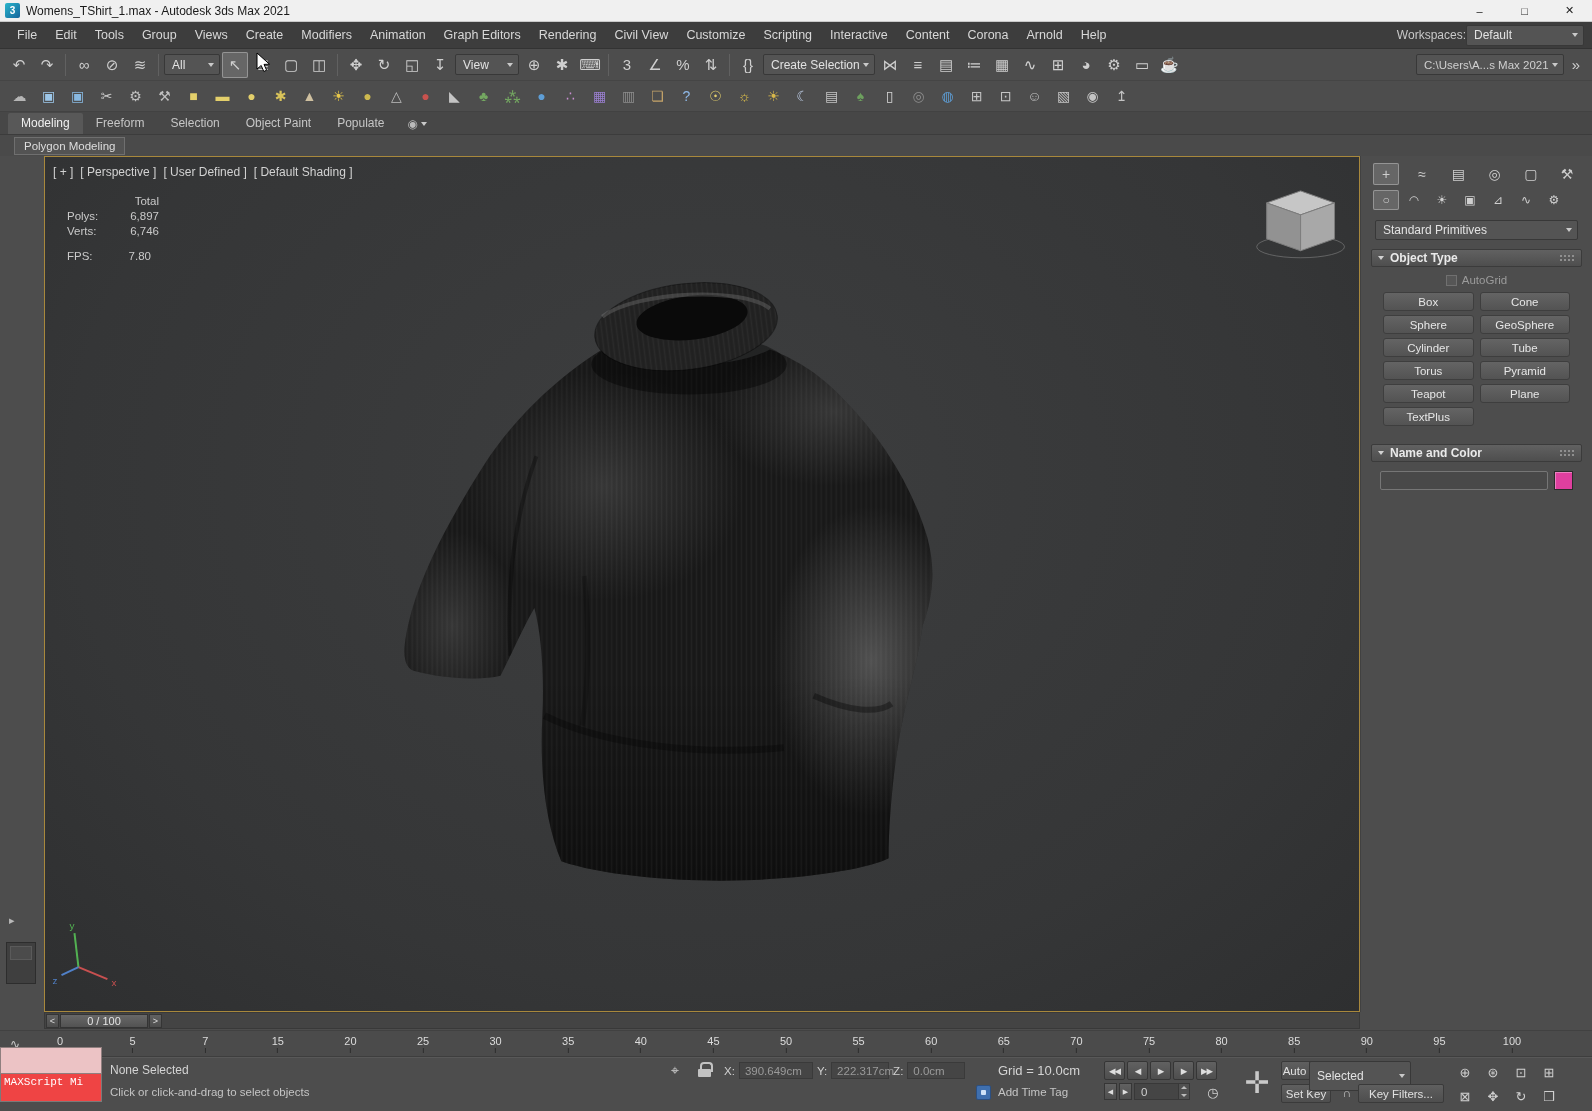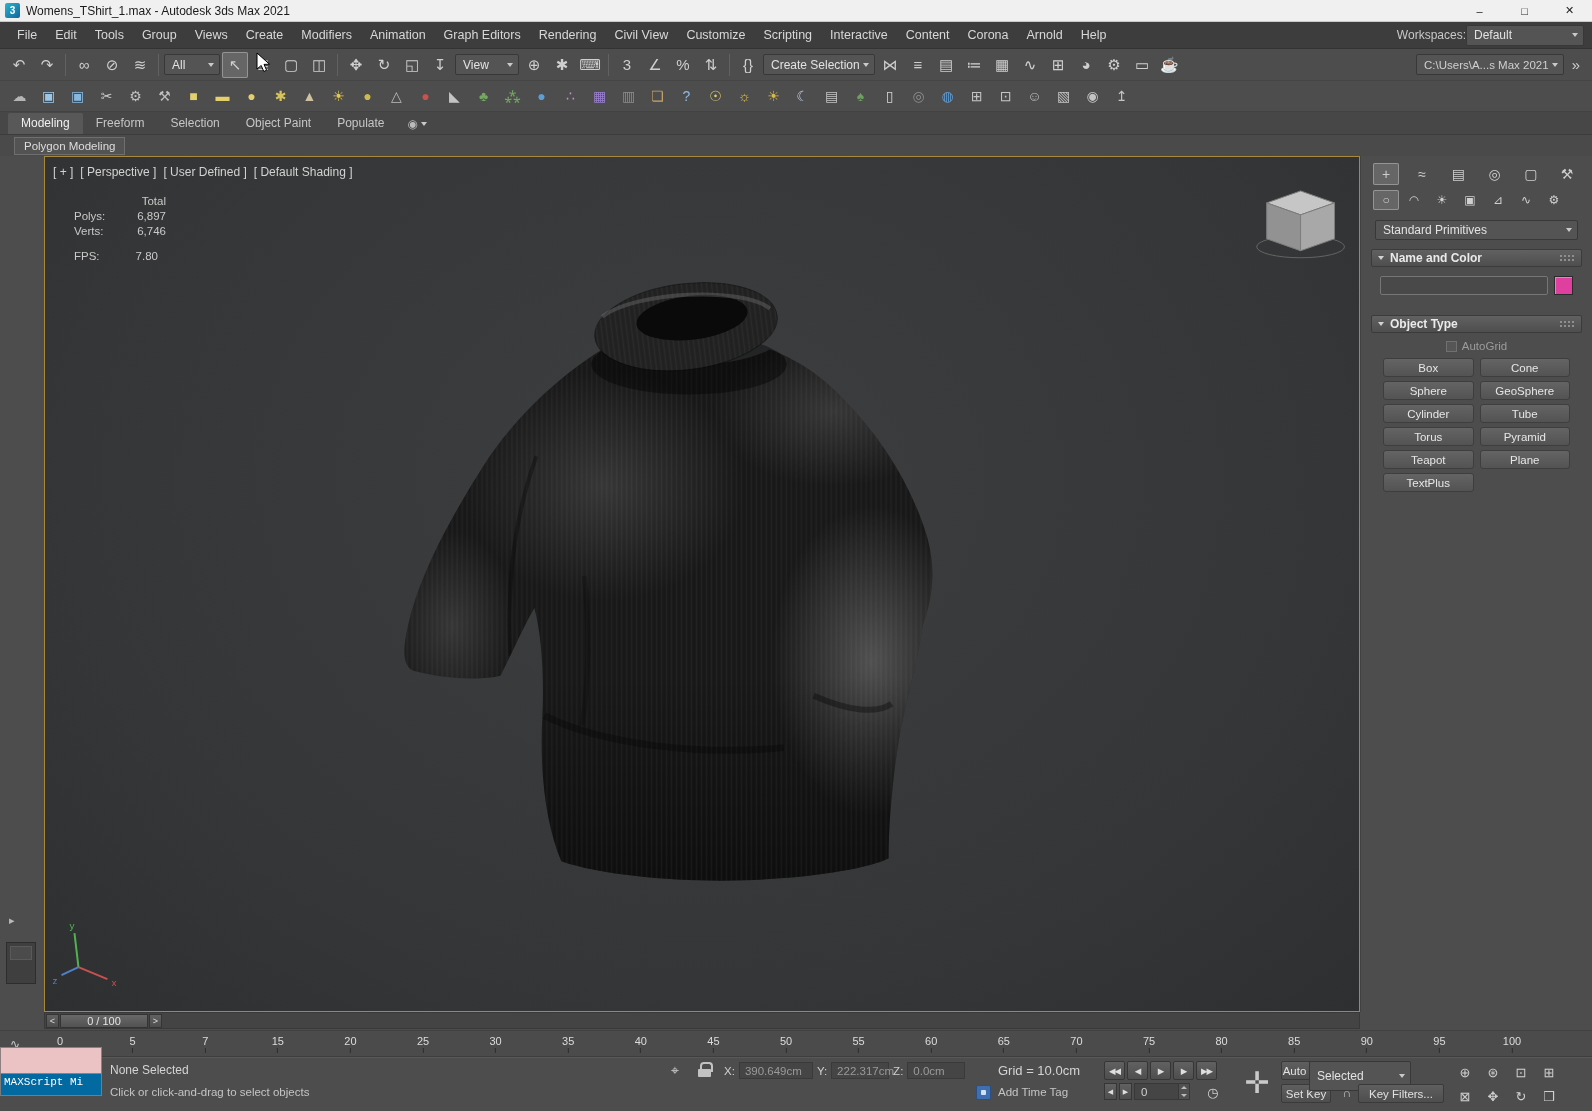--- a/index.html
+++ b/index.html
@@ -45,21 +45,21 @@
 
   
   #main{position:absolute;top:156px;left:0;width:1592px;height:856px}
   .left-strip{position:absolute;left:0;top:0;width:44px;height:856px;background:var(--chrome)}
   .strip-arrow{position:absolute;left:9px;top:758px;color:#b9b9b9;font-size:11px}
   .layout-tab{position:absolute;left:6px;top:786px;width:30px;height:42px;background:#3f3f3f;border:1px solid #2d2d2d}
   .layout-tab-inner{margin:3px;height:14px;background:#4b4b4b;border:1px solid #5a5a5a}
 
   #viewport{position:absolute;left:44px;top:0;width:1316px;height:856px;background:radial-gradient(ellipse at 50% 38%,#3d3e3f 0%,#353637 68%,#2e2f30 100%);border:1px solid var(--viewport-border,#a8883c)}
   .vp-label{position:absolute;left:8px;top:8px;display:flex;gap:7px;font-size:12px;color:#d2d2d2;z-index:3}
-  .vp-stats{position:absolute;left:29px;top:38px;font-size:11.5px;color:#c9c9c9;z-index:3}
+  .vp-stats{position:absolute;left:22px;top:38px;font-size:11.5px;color:#c9c9c9;z-index:3}
   .stat-grid{display:grid;grid-template-columns:44px 48px;row-gap:3px}
   .stat-val{text-align:right}
   .fps-gap{height:13px}
   .model-svg{position:absolute;left:0;top:0;width:1314px;height:854px}
 
   
   #cmdpanel{position:absolute;left:1360px;top:0;width:232px;height:856px;background:var(--chrome);border-left:1px solid #414141}
   .cp-tabs{display:flex;justify-content:space-between;padding:7px 12px 3px}
   .cp-tabs .tbtn{width:22px;height:22px;font-size:14px}
   .cp-subtabs{display:flex;gap:2px;padding:2px 12px 4px}
@@ -115,21 +115,21 @@
   .timecfg{position:absolute;left:1204px;top:25px;width:18px;height:18px;border-radius:50%;color:#cfcfcf;font-size:13px;display:flex;align-items:center;justify-content:center}
   .setkeys{position:absolute;left:1238px;top:1px;width:38px;height:46px;display:flex;align-items:center;justify-content:center;font-size:30px;color:#c9c9c9}
   .skbtn{position:absolute;width:50px;height:19px;background:linear-gradient(#5f5f5f,#4e4e4e);border:1px solid #3a3a3a;border-radius:2px;color:#e0e0e0;font-size:11.5px;display:flex;align-items:center;justify-content:center}
   .keysnap{position:absolute;left:1339px;top:27px;width:16px;height:16px;color:#c9c9c9;font-size:12px;display:flex;align-items:center;justify-content:center}
   .kfbtn{position:absolute;left:1358px;top:26px;width:86px;height:19px;background:linear-gradient(#5f5f5f,#4e4e4e);border:1px solid #3a3a3a;border-radius:2px;color:#e0e0e0;font-size:11.5px;display:flex;align-items:center;justify-content:center}
   .navcluster{position:absolute;left:1452px;top:3px;display:grid;grid-template-columns:repeat(4,26px);grid-auto-rows:22px;gap:2px}
   .nav-btn{display:flex;align-items:center;justify-content:center;color:#d0d0d0;font-size:13px;border-radius:2px}
 
   .maxscript{position:absolute;left:0;top:1047px;width:102px;height:49px;z-index:5}
   .ms-macro{height:27px;background:var(--maxscript-pink,#ecc3c5);border:1px solid #8f7f7f}
-  .ms-listener{height:22px;background:#0369a1;border:1px solid #7a7a7a;border-top:none;color:#fff;font-family:"Liberation Mono",monospace;font-size:11px;padding:2px 3px;white-space:nowrap;overflow:hidden}
+  .ms-listener{height:28px;background:#ef4444;border:1px solid #7a7a7a;border-top:none;color:#fff;font-family:"Liberation Mono",monospace;font-size:11px;padding:2px 3px;white-space:nowrap;overflow:hidden}
 
   #cursor{position:absolute;left:256px;top:52px;z-index:50;pointer-events:none}
 </style>
 </head>
 <body>
 
 <div class="titlebar">
   <div class="app-icon">3</div>
   <span class="title-text">Womens_TShirt_1.max - Autodesk 3ds Max 2021</span>
   <div class="win-controls">
@@ -479,45 +479,45 @@
           </div></div>
     </div>
     <div class="dd cp-dd">
       <span>Standard Primitives</span>
       <span class="dd-arrow"></span>
     </div>
 
     <div class="rollout">
       <div class="ro-head">
         <span class="ro-arrow"></span>
-        <span class="ro-title">Name and Color</span>
-        <span class="ro-grip"></span>
-      </div>
-      <div class="nc-body">
-        <input class="name-input" style="">
-        <div class="color-swatch"></div>
-      </div>
-    </div>
-
-    <div class="rollout">
-      <div class="ro-head">
-        <span class="ro-arrow"></span>
         <span class="ro-title">Object Type</span>
         <span class="ro-grip"></span>
       </div>
       <div class="ot-body">
         <div class="autogrid">
           <span class="cb"></span>
           <span>AutoGrid</span>
         </div>
         <div class="ot-grid">
           <div class="rep">
             
           <div class="otbtn">Box</div><div class="otbtn">Cone</div><div class="otbtn">Sphere</div><div class="otbtn">GeoSphere</div><div class="otbtn">Cylinder</div><div class="otbtn">Tube</div><div class="otbtn">Torus</div><div class="otbtn">Pyramid</div><div class="otbtn">Teapot</div><div class="otbtn">Plane</div><div class="otbtn">TextPlus</div></div>
         </div>
+      </div>
+    </div>
+
+    <div class="rollout">
+      <div class="ro-head">
+        <span class="ro-arrow"></span>
+        <span class="ro-title">Name and Color</span>
+        <span class="ro-grip"></span>
+      </div>
+      <div class="nc-body">
+        <input class="name-input" style="">
+        <div class="color-swatch"></div>
       </div>
     </div>
   </div>
 </div>
 
 <div id="trackrow">
   <div class="track">
     <div class="ts-btn">&lt;</div>
     <div class="ts-handle">0 / 100</div>
     <div class="ts-btn">&gt;</div>

